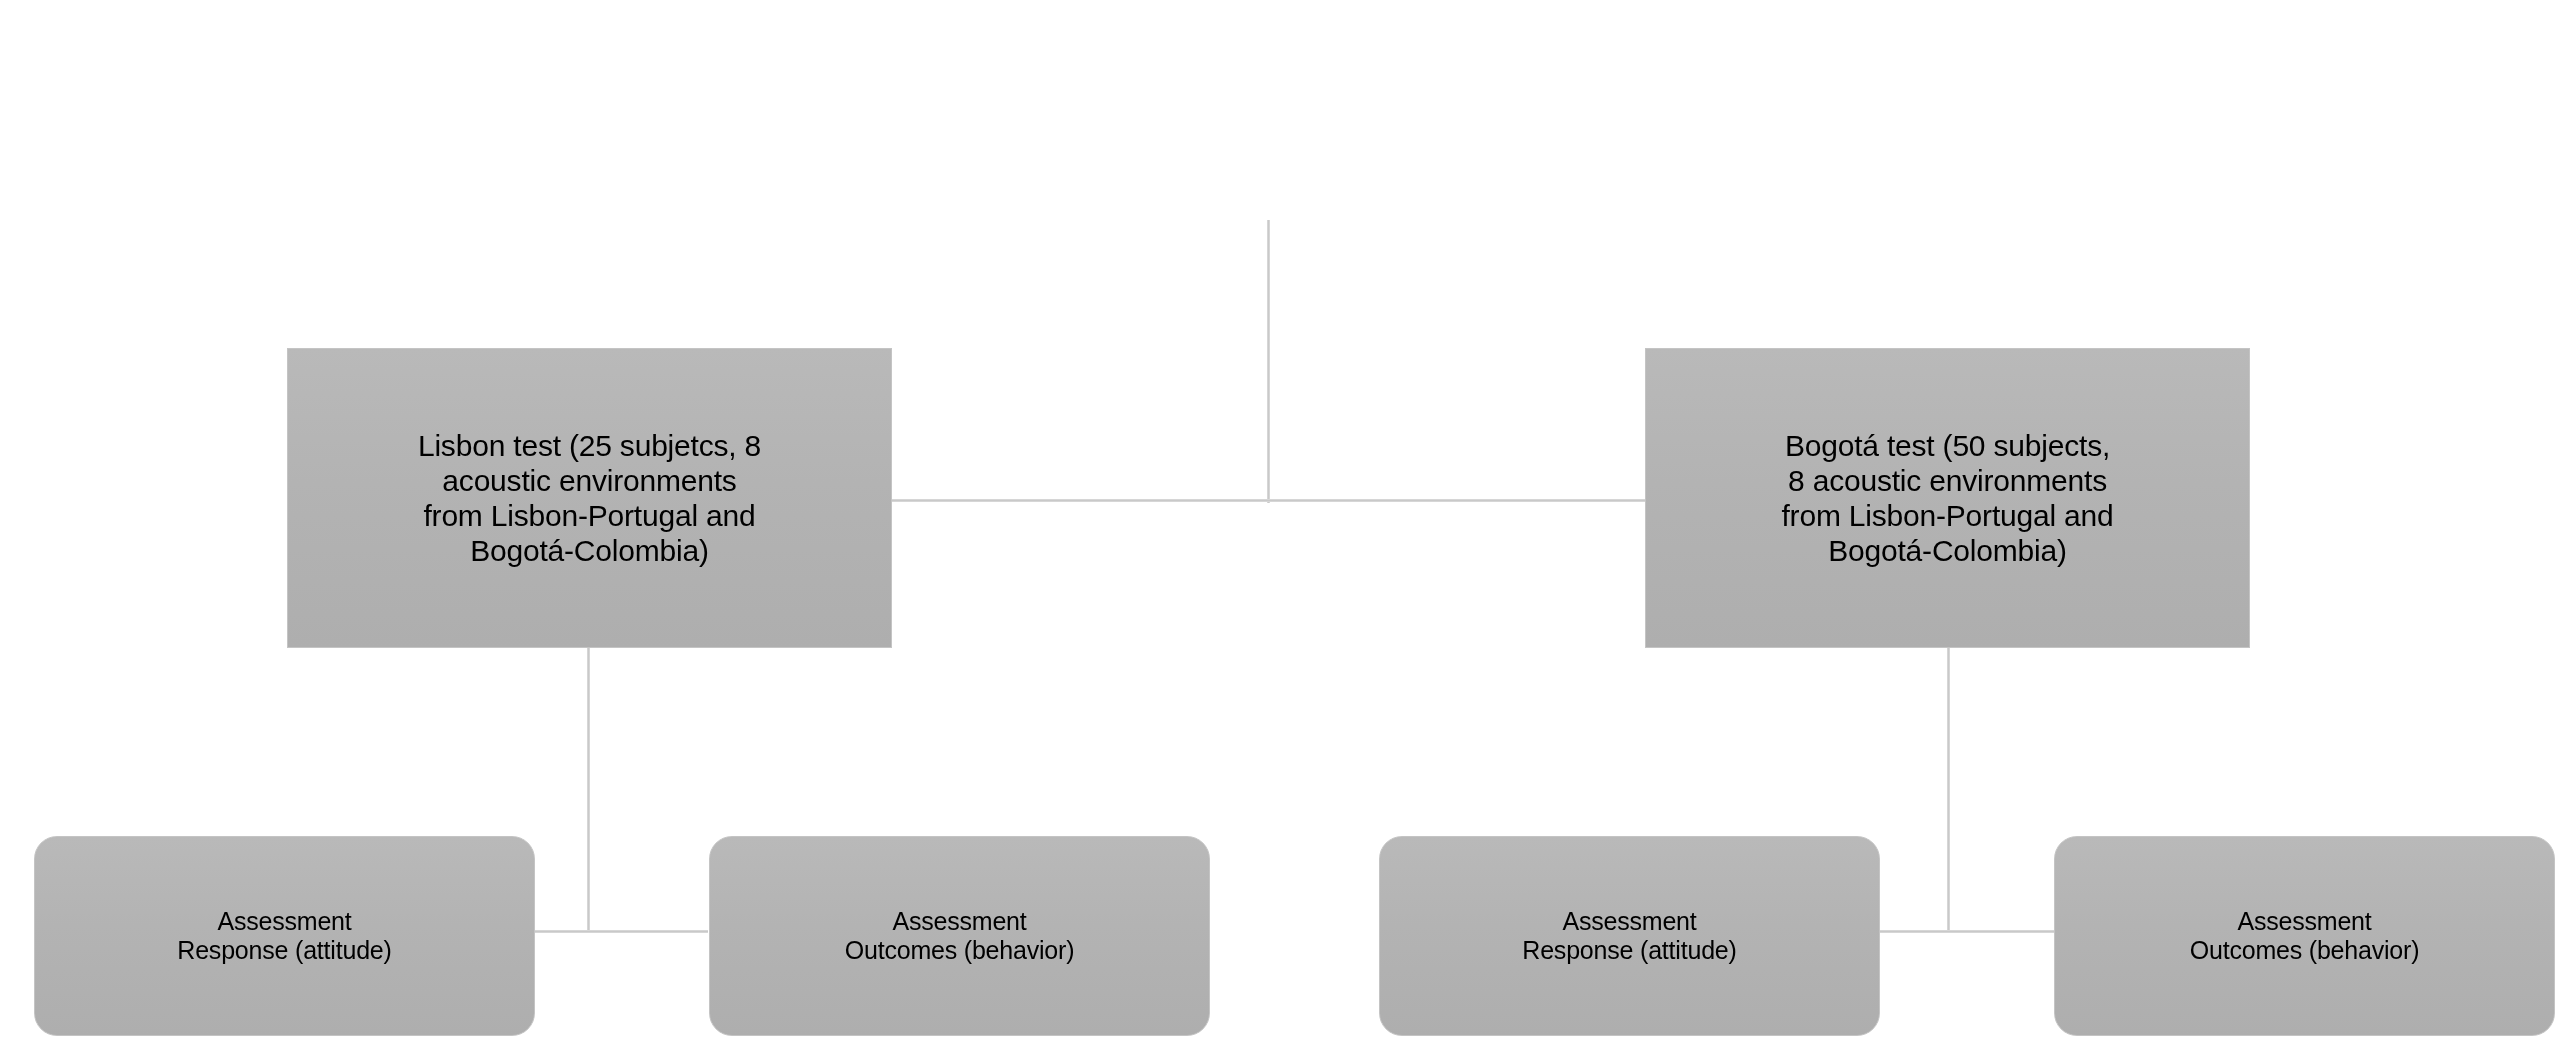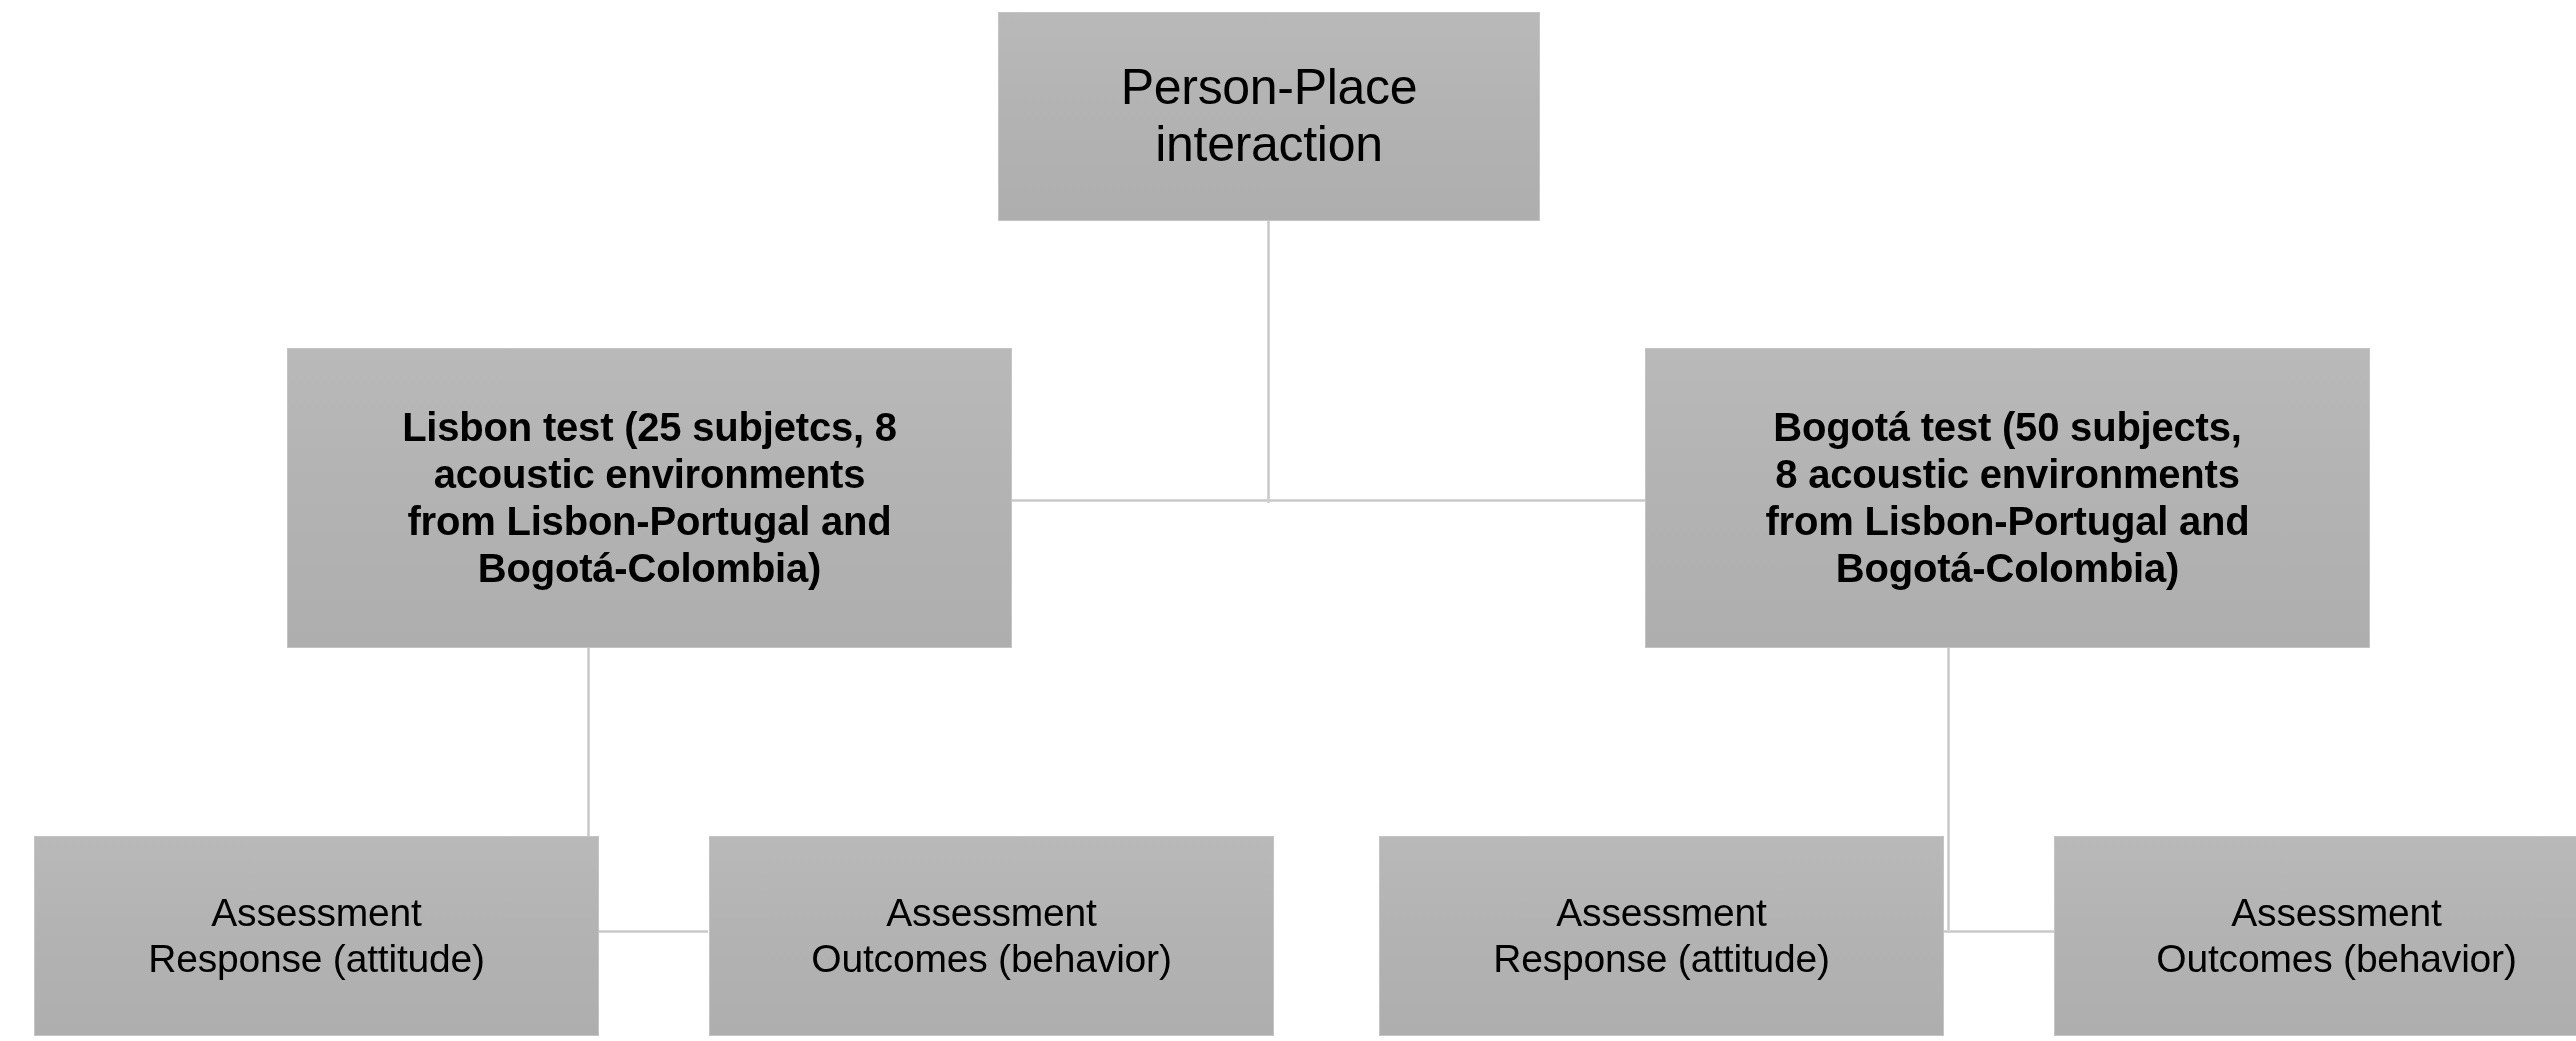--- a/index.html
+++ b/index.html
@@ -57,59 +57,57 @@
     left: 998px;
     top: 11.7px;
     width: 542px;
     height: 209px;
     font-size: 50px;
     letter-spacing: -0.3px;
   }
 
   .node-branch {
     top: 348px;
-    width: 725px;
+    width: 605px;
     height: 300px;
-    font-size: 40px;
+    font-size: 30px;
     letter-spacing: -0.2px;
     line-height: 1.17;
-    font-weight: bold;
   }
   .node-branch.left  { left: 287px; }
   .node-branch.right { left: 1645px; text-align: center; }
 
   .node-leaf {
     top: 836px;
-    width: 565px;
+    width: 501px;
     height: 200px;
-    font-size: 39px;
+    font-size: 25px;
     letter-spacing: -0.2px;
     line-height: 1.18;
+    border-radius: 23px;
   }
   .leaf-1 { left: 34px; }
   .leaf-2 { left: 709px; }
   .leaf-3 { left: 1379px; }
   .leaf-4 { left: 2054px; }
 </style>
 </head>
 <body>
 
 <div id="canvas">
 
   <div class="conn-v" style="left:1267px; top:220px; height:283px;"></div>
   <div class="conn-h" style="left:891px; top:499px; width:754px;"></div>
 
   <div class="conn-v" style="left:587px; top:647px; height:286px;"></div>
   <div class="conn-h" style="left:534px; top:930px; width:174px;"></div>
 
   <div class="conn-v" style="left:1947px; top:647px; height:286px;"></div>
   <div class="conn-h" style="left:1880px; top:930px; width:174px;"></div>
 
-  <div class="node node-root">Person-Place
-interaction</div>
 
   <div class="node node-branch left">Lisbon test (25 subjetcs, 8
 acoustic environments
 from Lisbon-Portugal and
 Bogotá-Colombia)</div>
 
   <div class="node node-branch right">Bogotá test (50 subjects,
 8 acoustic environments
 from Lisbon-Portugal and
 Bogotá-Colombia)</div>

